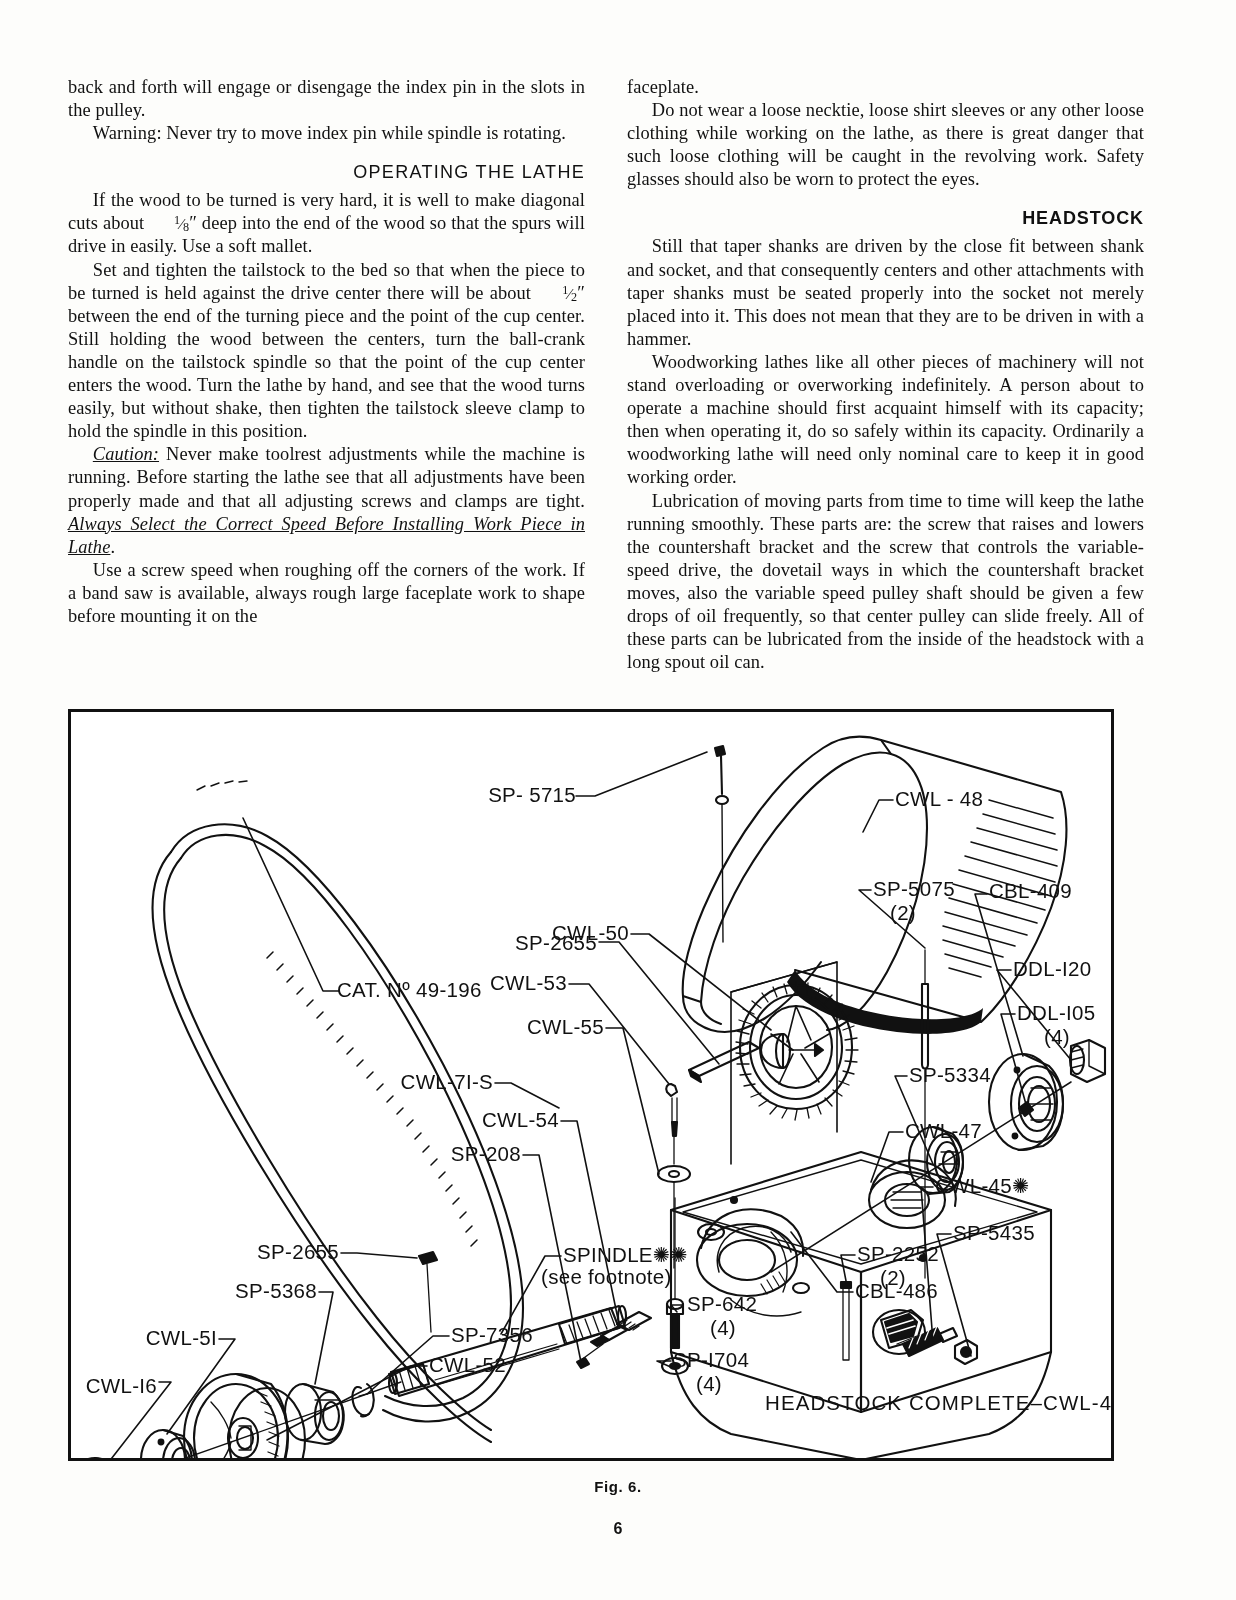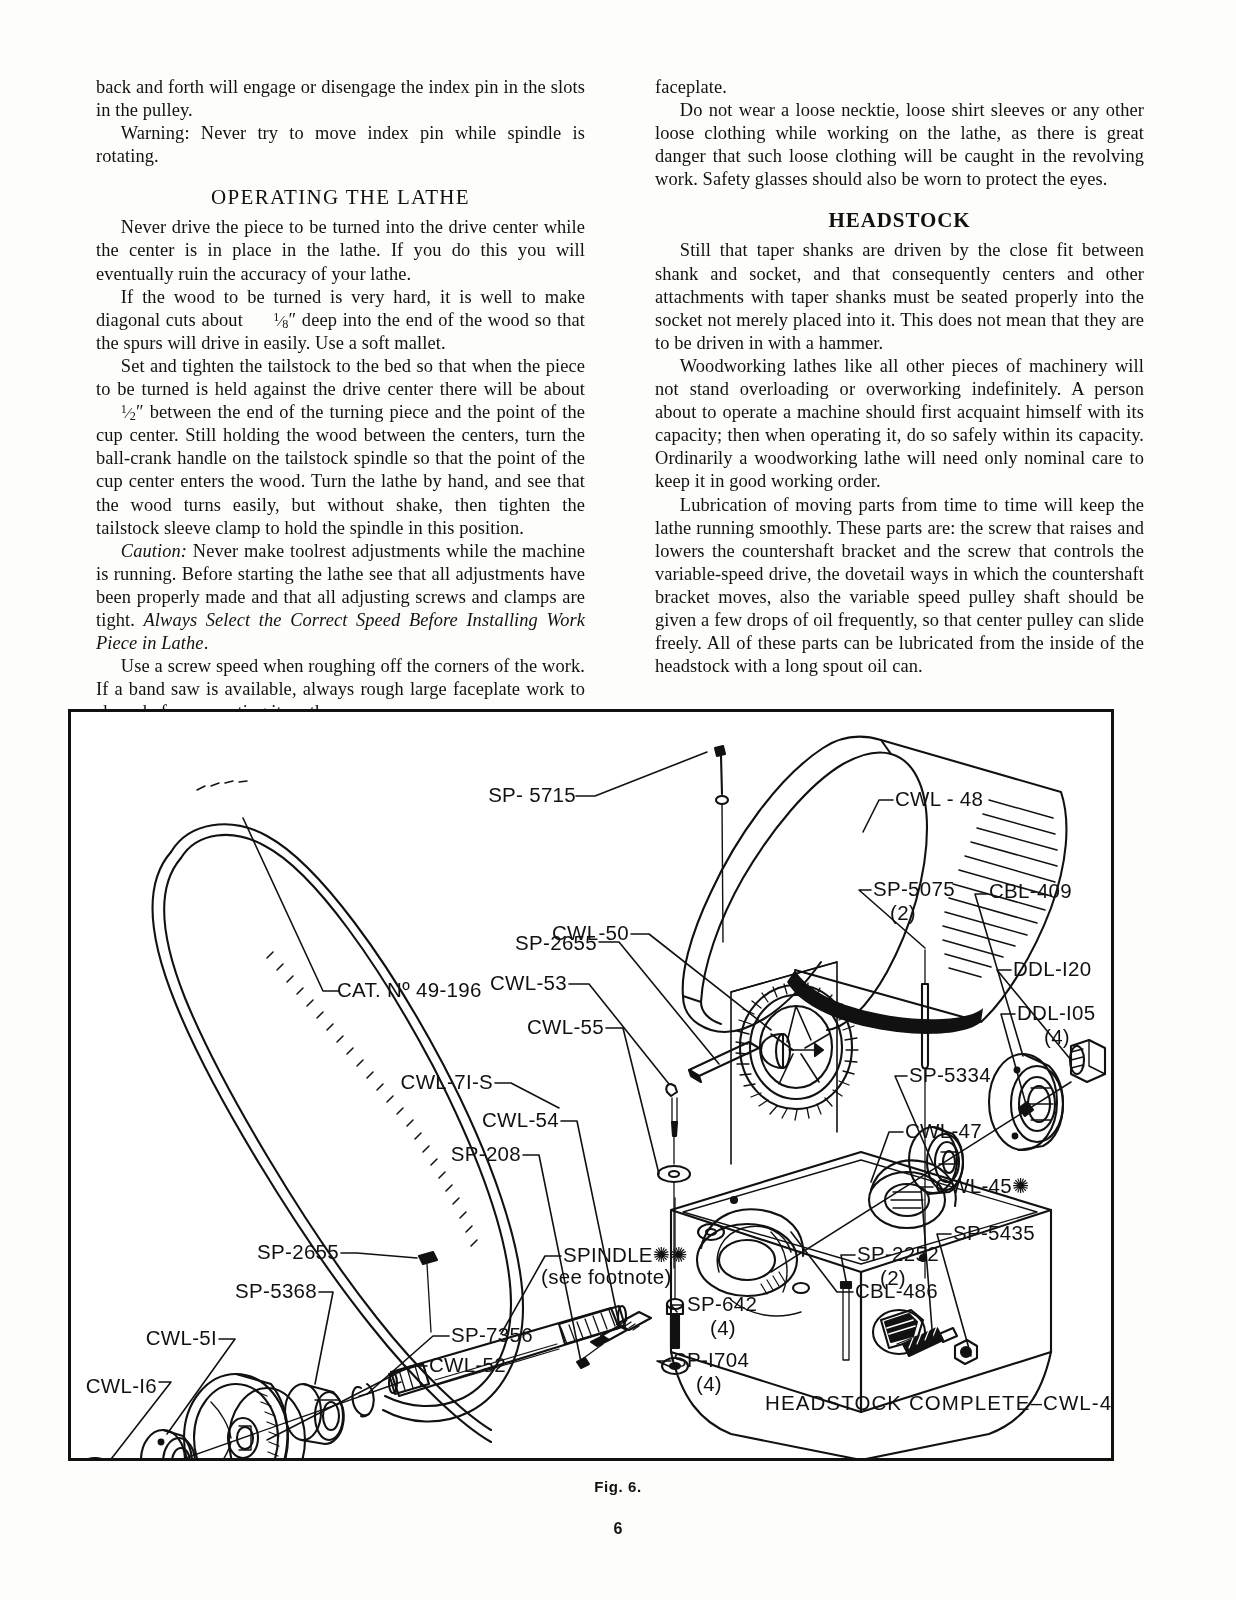--- a/index.html
+++ b/index.html
@@ -28,45 +28,44 @@
   .columns {
     position: absolute;
     left: 68px;
     top: 76px;
     width: 1076px;
     display: flex;
     gap: 42px;
   }
   .col {
     width: 517px;
-    margin-left: 28px;
   }
   .col p {
     margin: 0;
     font-size: 18.4px;
     line-height: 1.255;
     text-align: justify;
     text-justify: inter-word;
     hyphens: none;
     letter-spacing: 0.1px;
   }
   .col p.indent { text-indent: 1.35em; }
   .col p.noindent { text-indent: 0; }
 
   h2.section-head {
     margin: 17px 0 6px 0;
-    font-size: 21px;
+    font-size: 18px;
     font-weight: normal;
-    text-align: center;
+    text-align: right;
     letter-spacing: 1.3px;
-    font-family: Liberation Serif, serif;
+    font-family: Liberation Sans, sans-serif;
   }
   h2.section-head.bold { font-weight: bold; letter-spacing: 0.9px;}
 
-  .ital { font-style: italic; }
+  .ital { font-style: italic; text-decoration: underline; }
   .frac {
     display: inline-block;
     position: relative;
     font-size: 0.92em;
     vertical-align: baseline;
     white-space: nowrap;
   }
   .frac .n { font-size: 0.72em; vertical-align: 0.42em; }
   .frac .s { font-size: 0.92em; }
   .frac .d { font-size: 0.72em; vertical-align: -0.12em; }
@@ -115,21 +114,20 @@
 <div class="page">
 
   <div class="columns">
 
     <div class="col">
       <p class="noindent">back and forth will engage or disengage the index pin in the slots in the pulley.</p>
       <p class="indent">Warning: Never try to move index pin while spindle is rotating.</p>
 
       <h2 class="section-head">OPERATING THE LATHE</h2>
 
-      <p class="indent">Never drive the piece to be turned into the drive center while the center is in place in the lathe. If you do this you will eventually ruin the accuracy of your lathe.</p>
 
       <p class="indent">
         <span>If the wood to be turned is very hard, it is well to make diagonal cuts about </span><span class="frac"><span class="n">1</span><span class="s">⁄</span><span class="d">8</span></span><span>″ deep into the end of the wood so that the spurs will drive in easily. Use a soft mallet.</span>
       </p>
 
       <p class="indent">
         <span>Set and tighten the tailstock to the bed so that when the piece to be turned is held against the drive center there will be about </span><span class="frac"><span class="n">1</span><span class="s">⁄</span><span class="d">2</span></span><span>″ between the end of the turning piece and the point of the cup center. Still holding the wood between the centers, turn the ball-crank handle on the tailstock spindle so that the point of the cup center enters the wood. Turn the lathe by hand, and see that the wood turns easily, but without shake, then tighten the tailstock sleeve clamp to hold the spindle in this position.</span>
       </p>
 
       <p class="indent">

